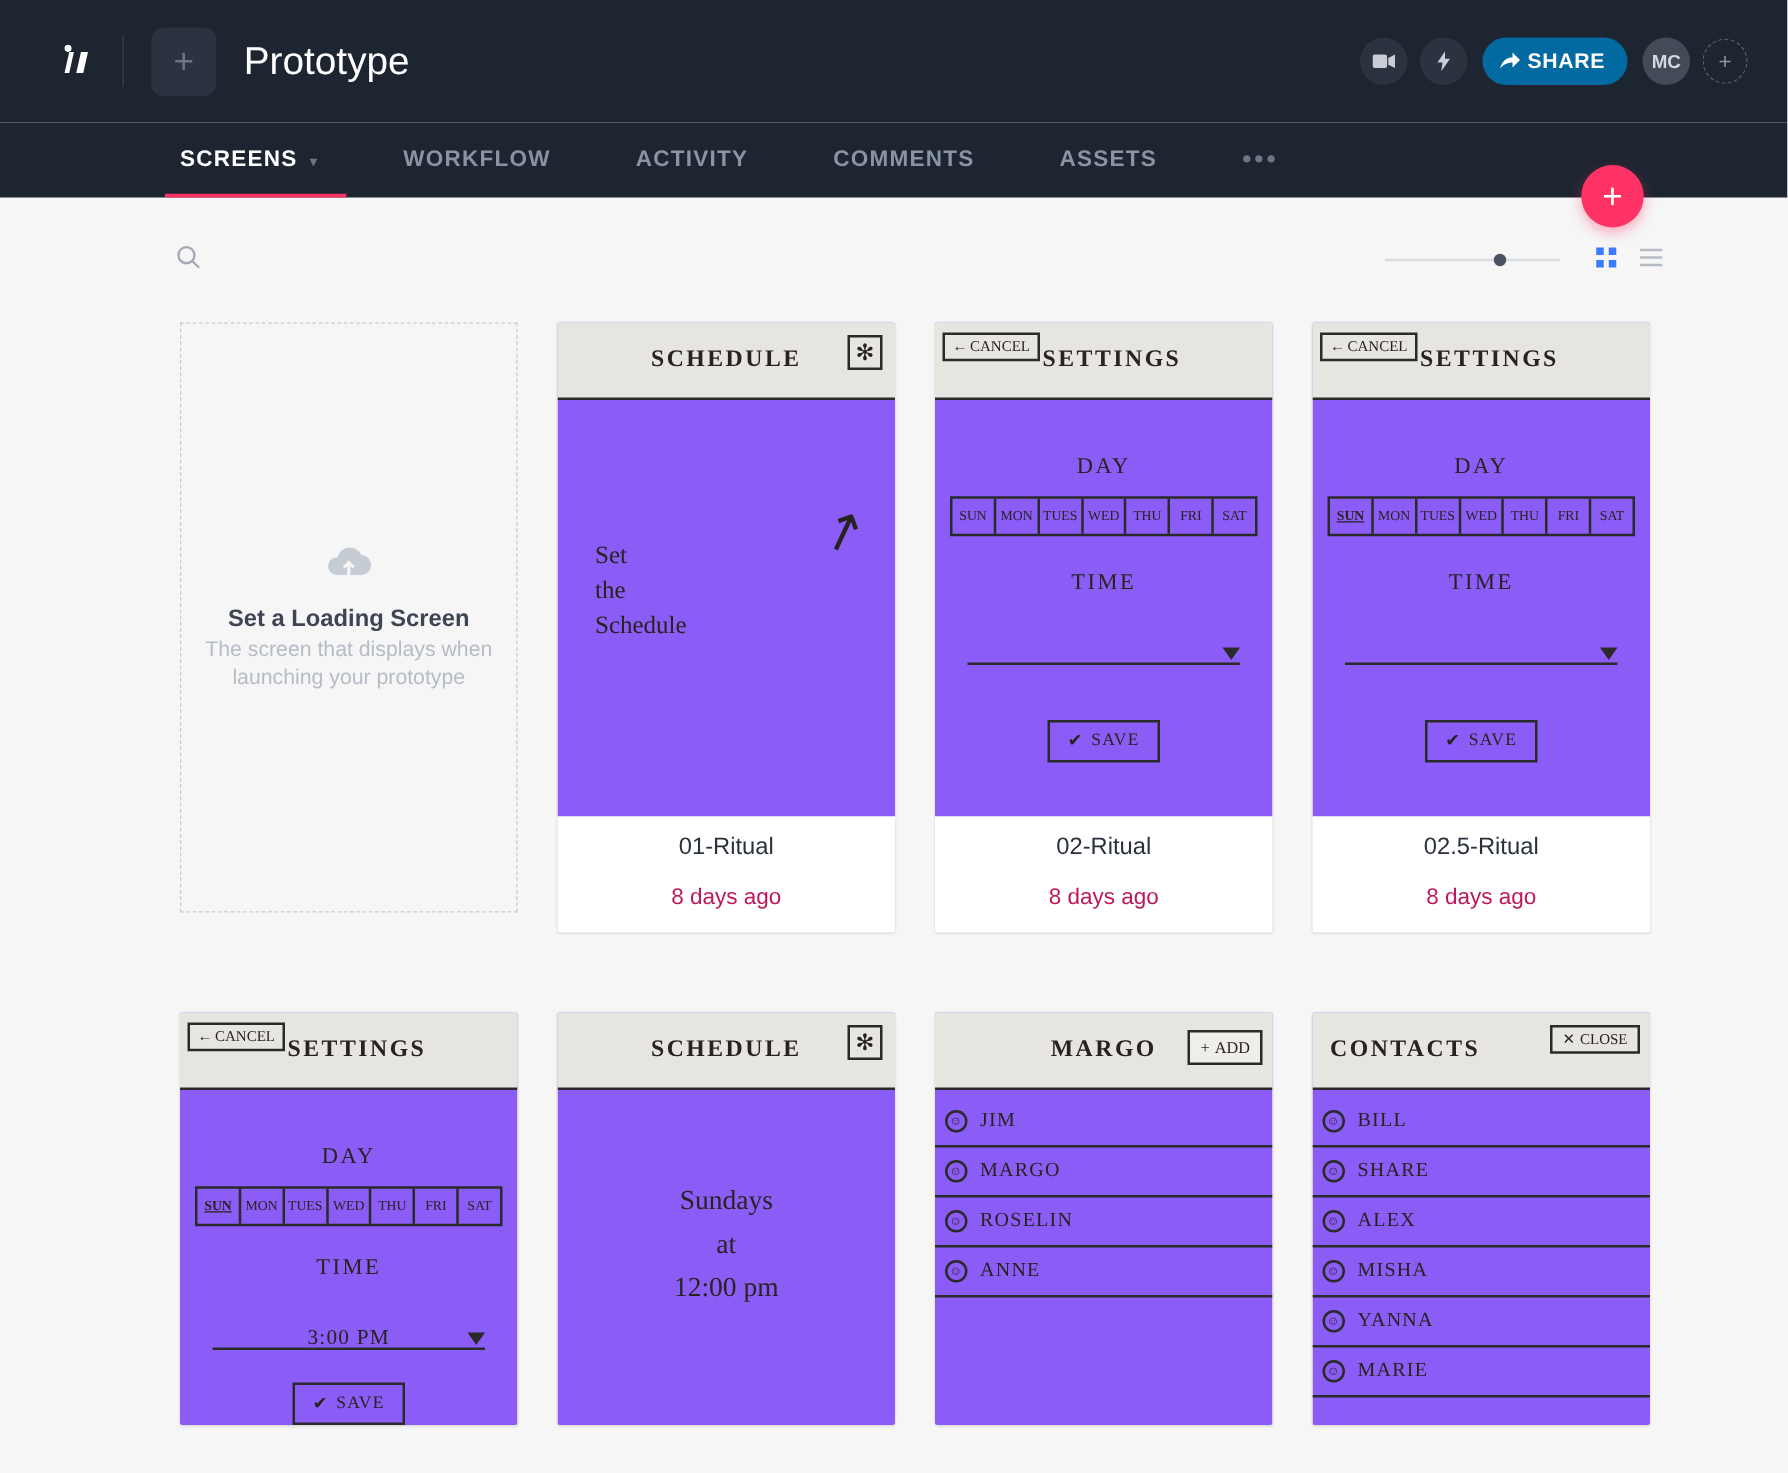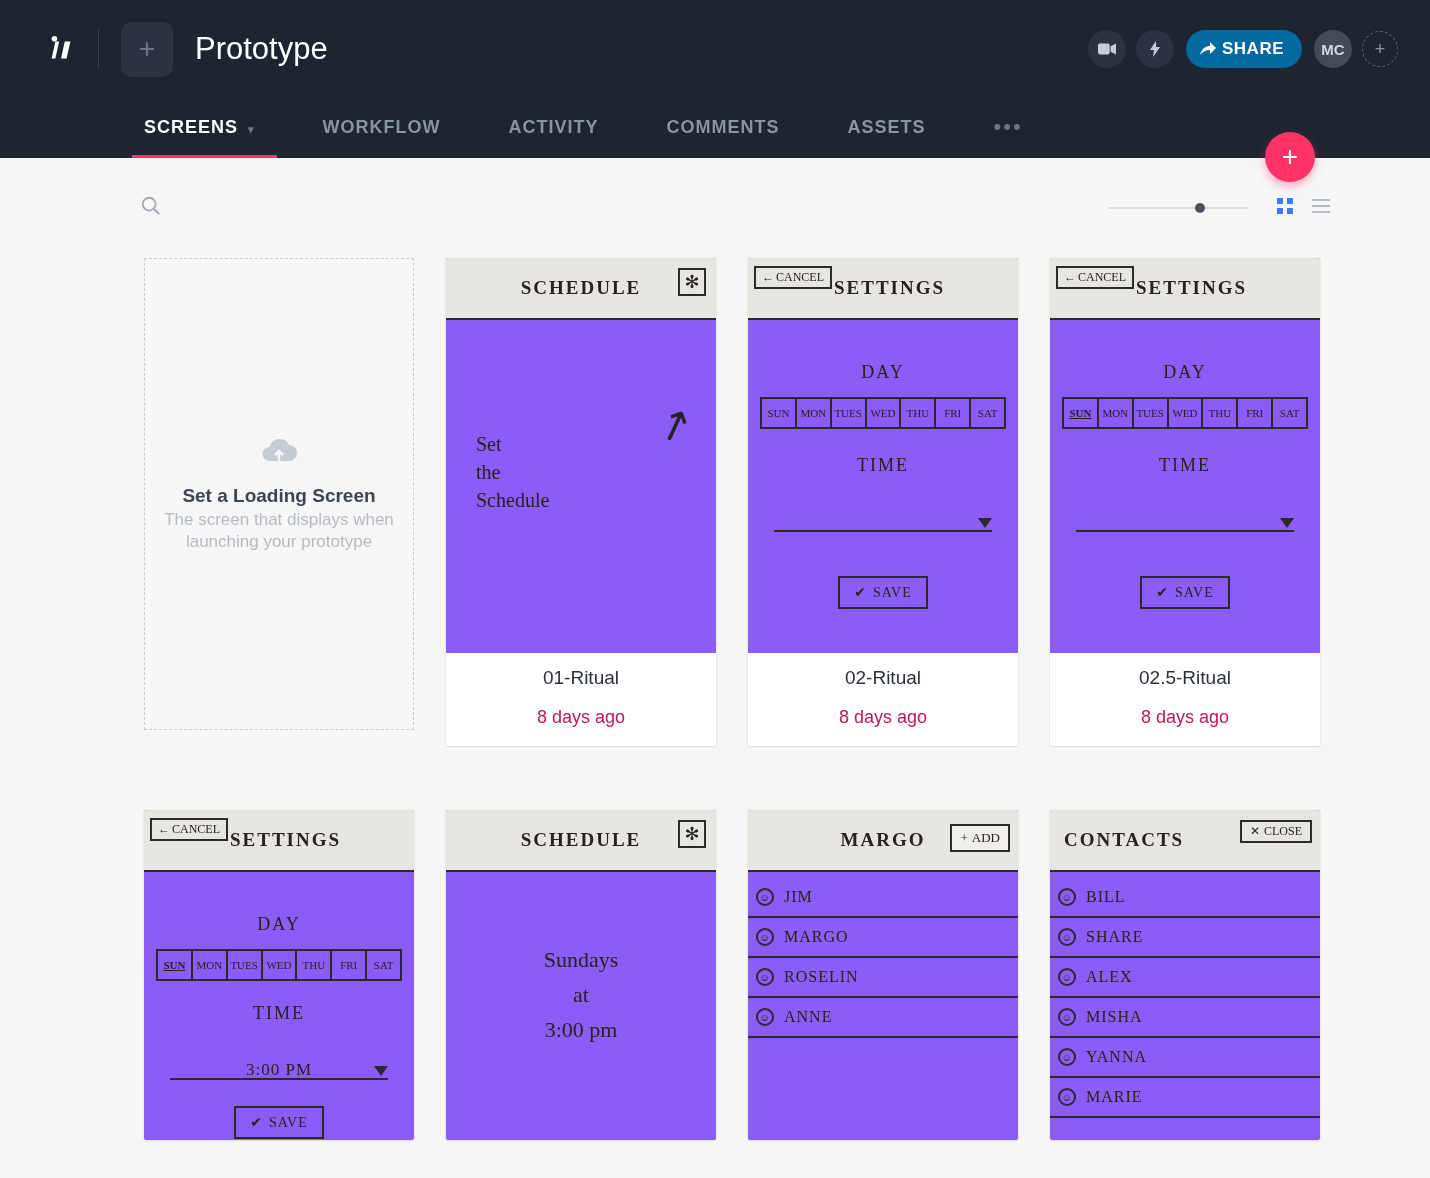--- a/index.html
+++ b/index.html
@@ -391,21 +391,21 @@
   </div>
 
   <div class="card row2">
     <div class="thumb mk">
       <div class="mk-header">
         <span class="title">SCHEDULE</span>
         <span class="gear">✻</span>
       </div>
       <div class="centered" style="white-space:pre-line;">Sundays
 at
-3:00 pm</div>
+12:00 pm</div>
     </div>
   </div>
 
   <div class="card row2">
     <div class="thumb mk">
       <div class="mk-header">
         <span class="title">MARGO</span>
         <span class="add-btn">+ <span>ADD</span></span>
       </div>
       <div class="list">

